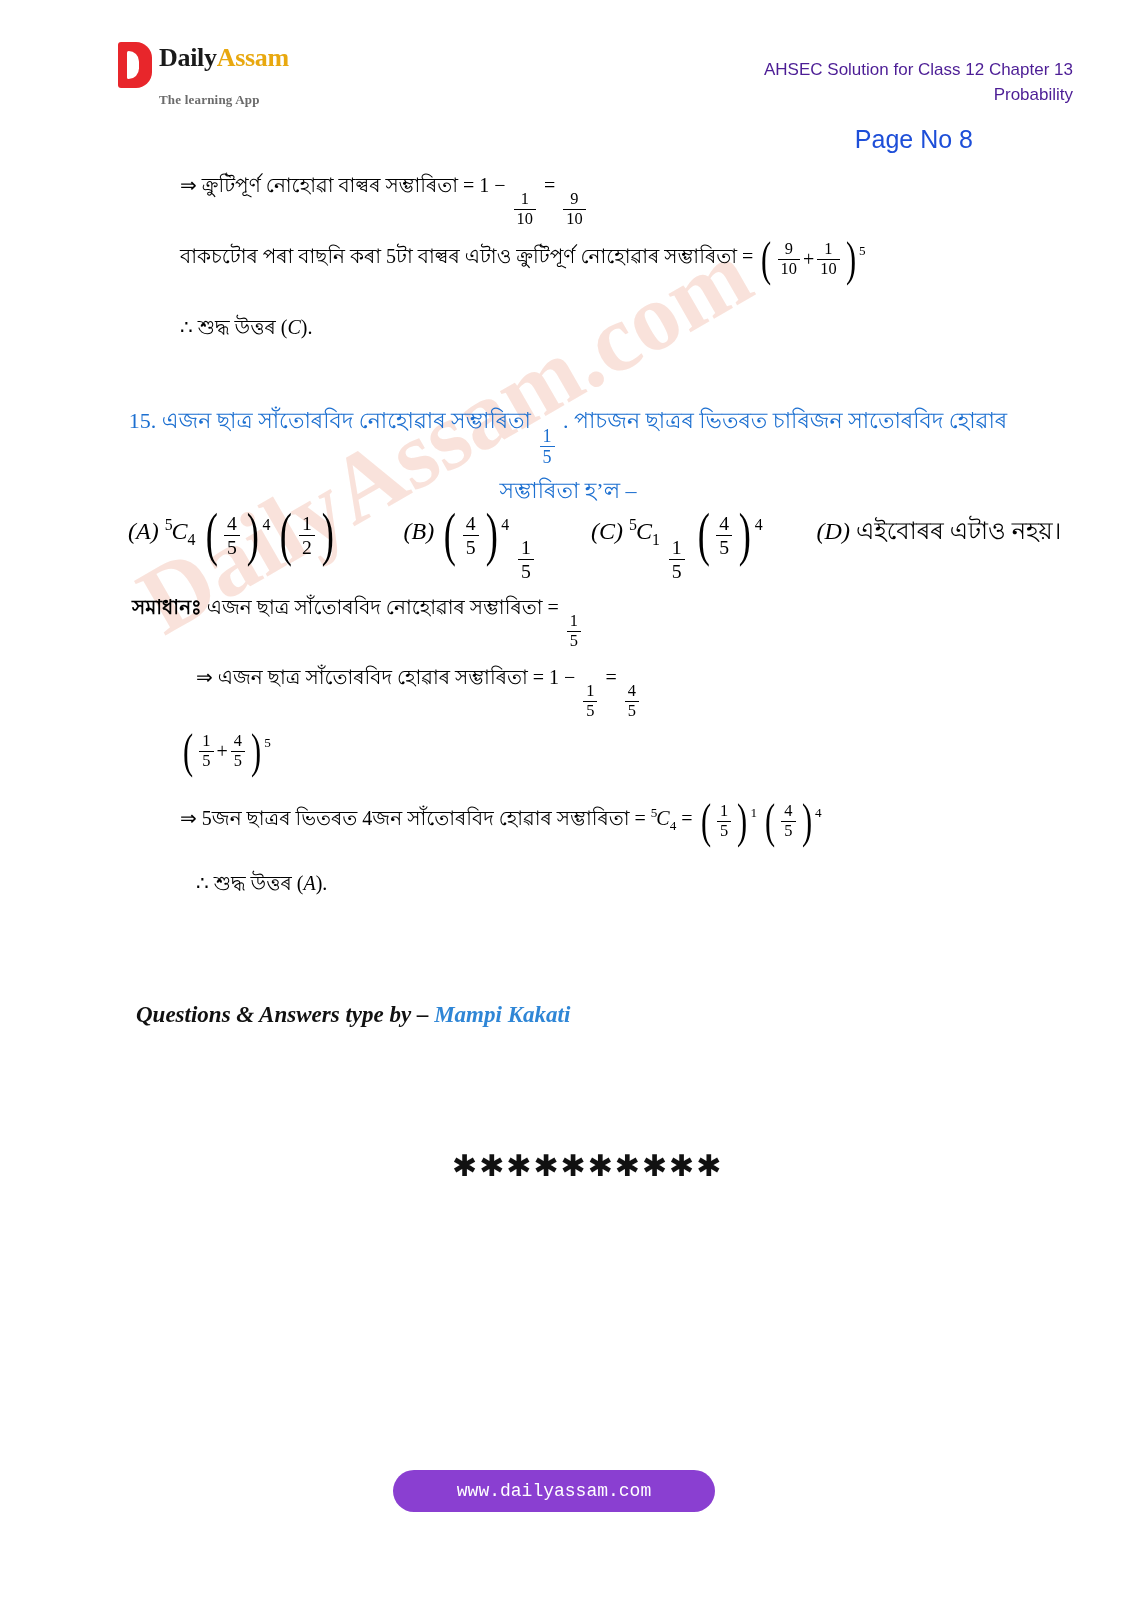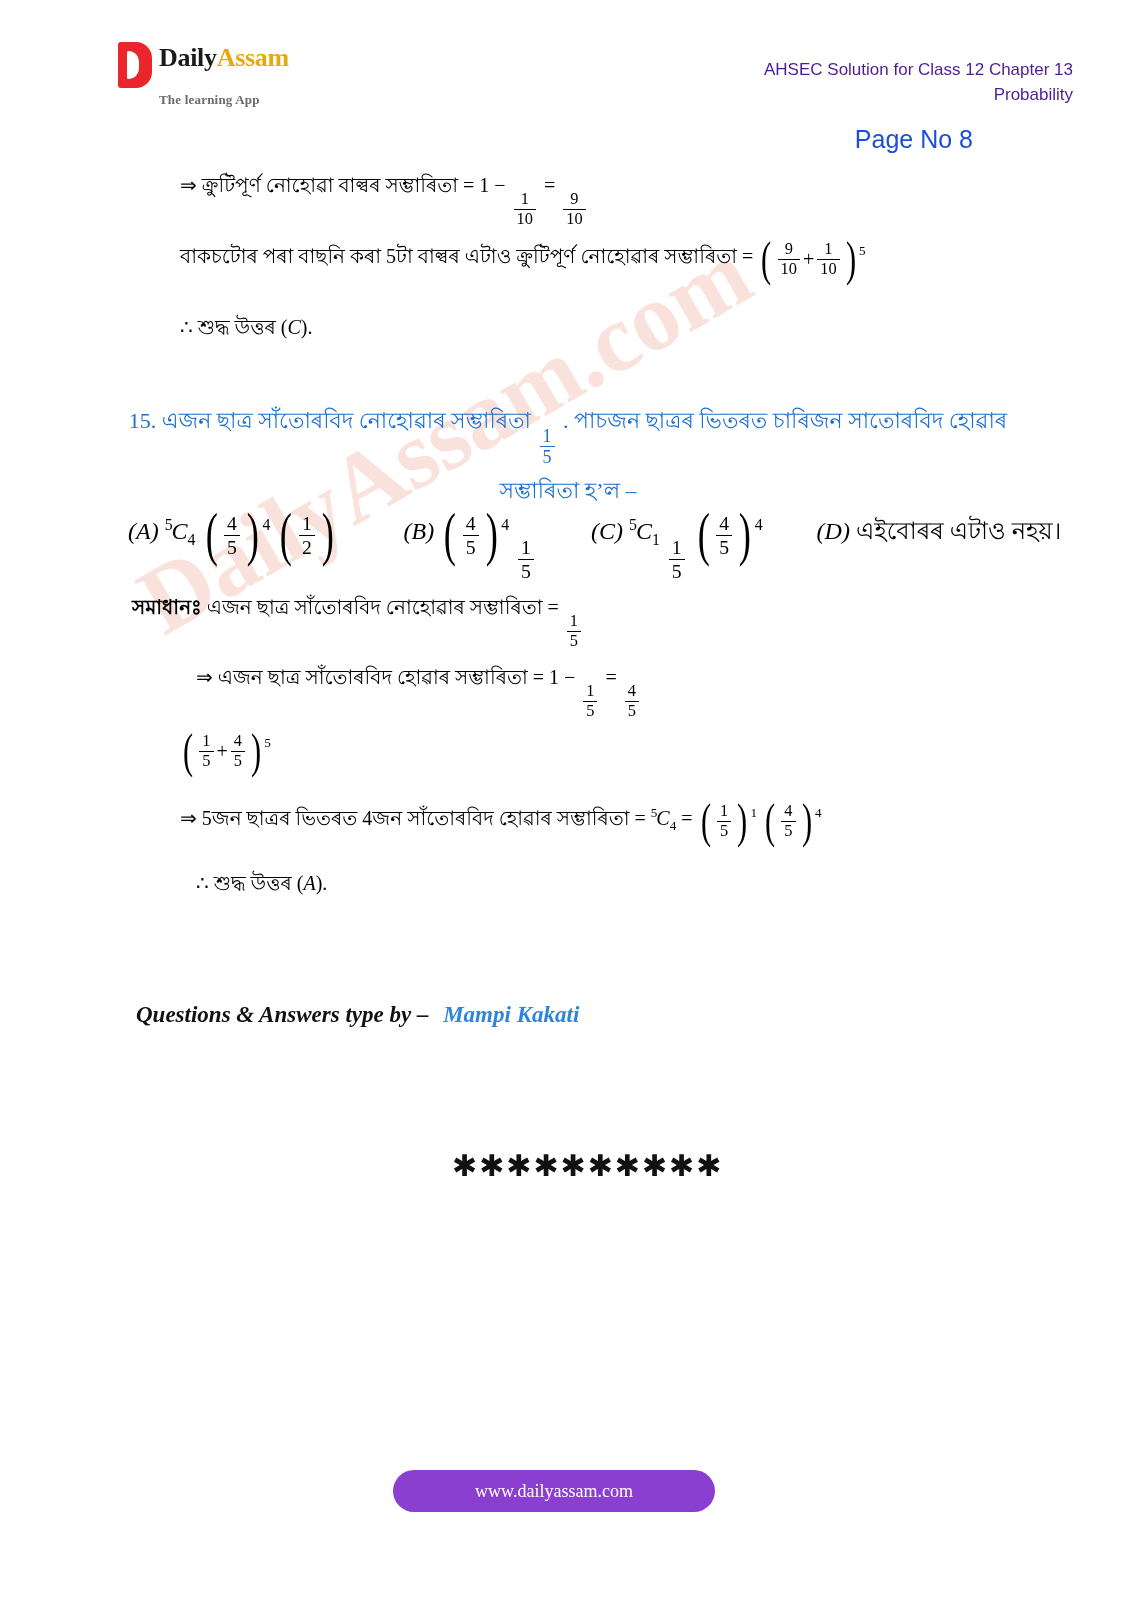--- a/index.html
+++ b/index.html
@@ -200,21 +200,21 @@
   .author {
     position: absolute;
     left: 136px;
     top: 1002px;
     font-family: "Liberation Serif", serif;
     font-style: italic;
     font-weight: bold;
     font-size: 23px;
     color: #111111;
   }
-  .author .name { color: #2f86d6; margin-left: 9px; }
+  .author .name { color: #2f86d6; }
 
   .stars {
     position: absolute;
     left: 452px;
     top: 1148px;
     font-family: "Liberation Serif", serif;
     font-size: 30px;
     letter-spacing: 2px;
     color: #111111;
   }
@@ -225,21 +225,21 @@
     left: 393px;
     top: 1470px;
     width: 322px;
     height: 42px;
     background: #8a3fd1;
     border-radius: 21px;
     display: flex;
     align-items: center;
     justify-content: center;
     color: #ffffff;
-    font-family: Liberation Serif, serif;
+    font-family: Liberation Mono, monospace;
     font-size: 18px;
     cursor: pointer;
   }
 </style>
 </head>
 <body>
 
 <div class="watermark">DailyAssam.com</div>
 
 <div class="page">

